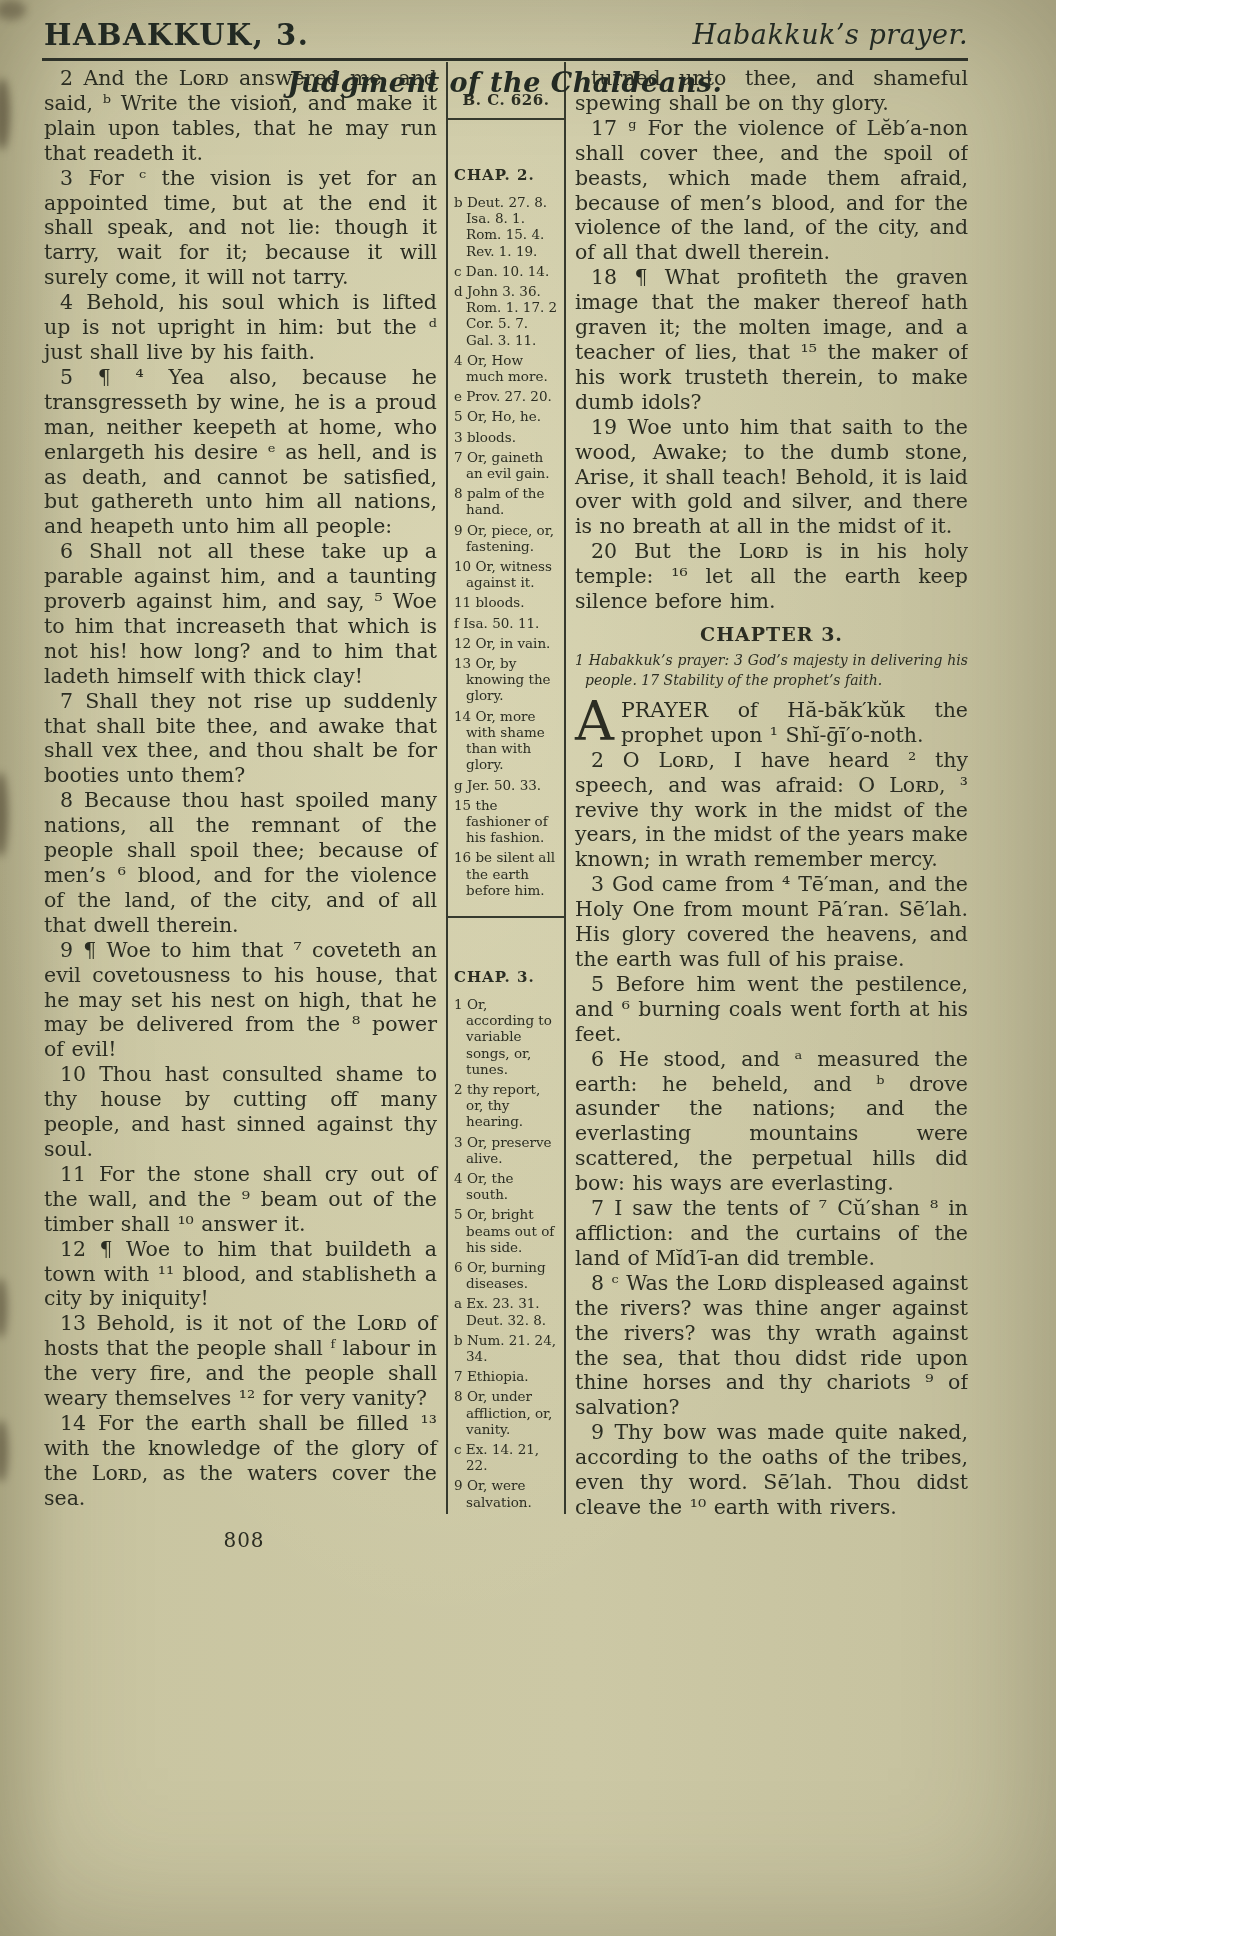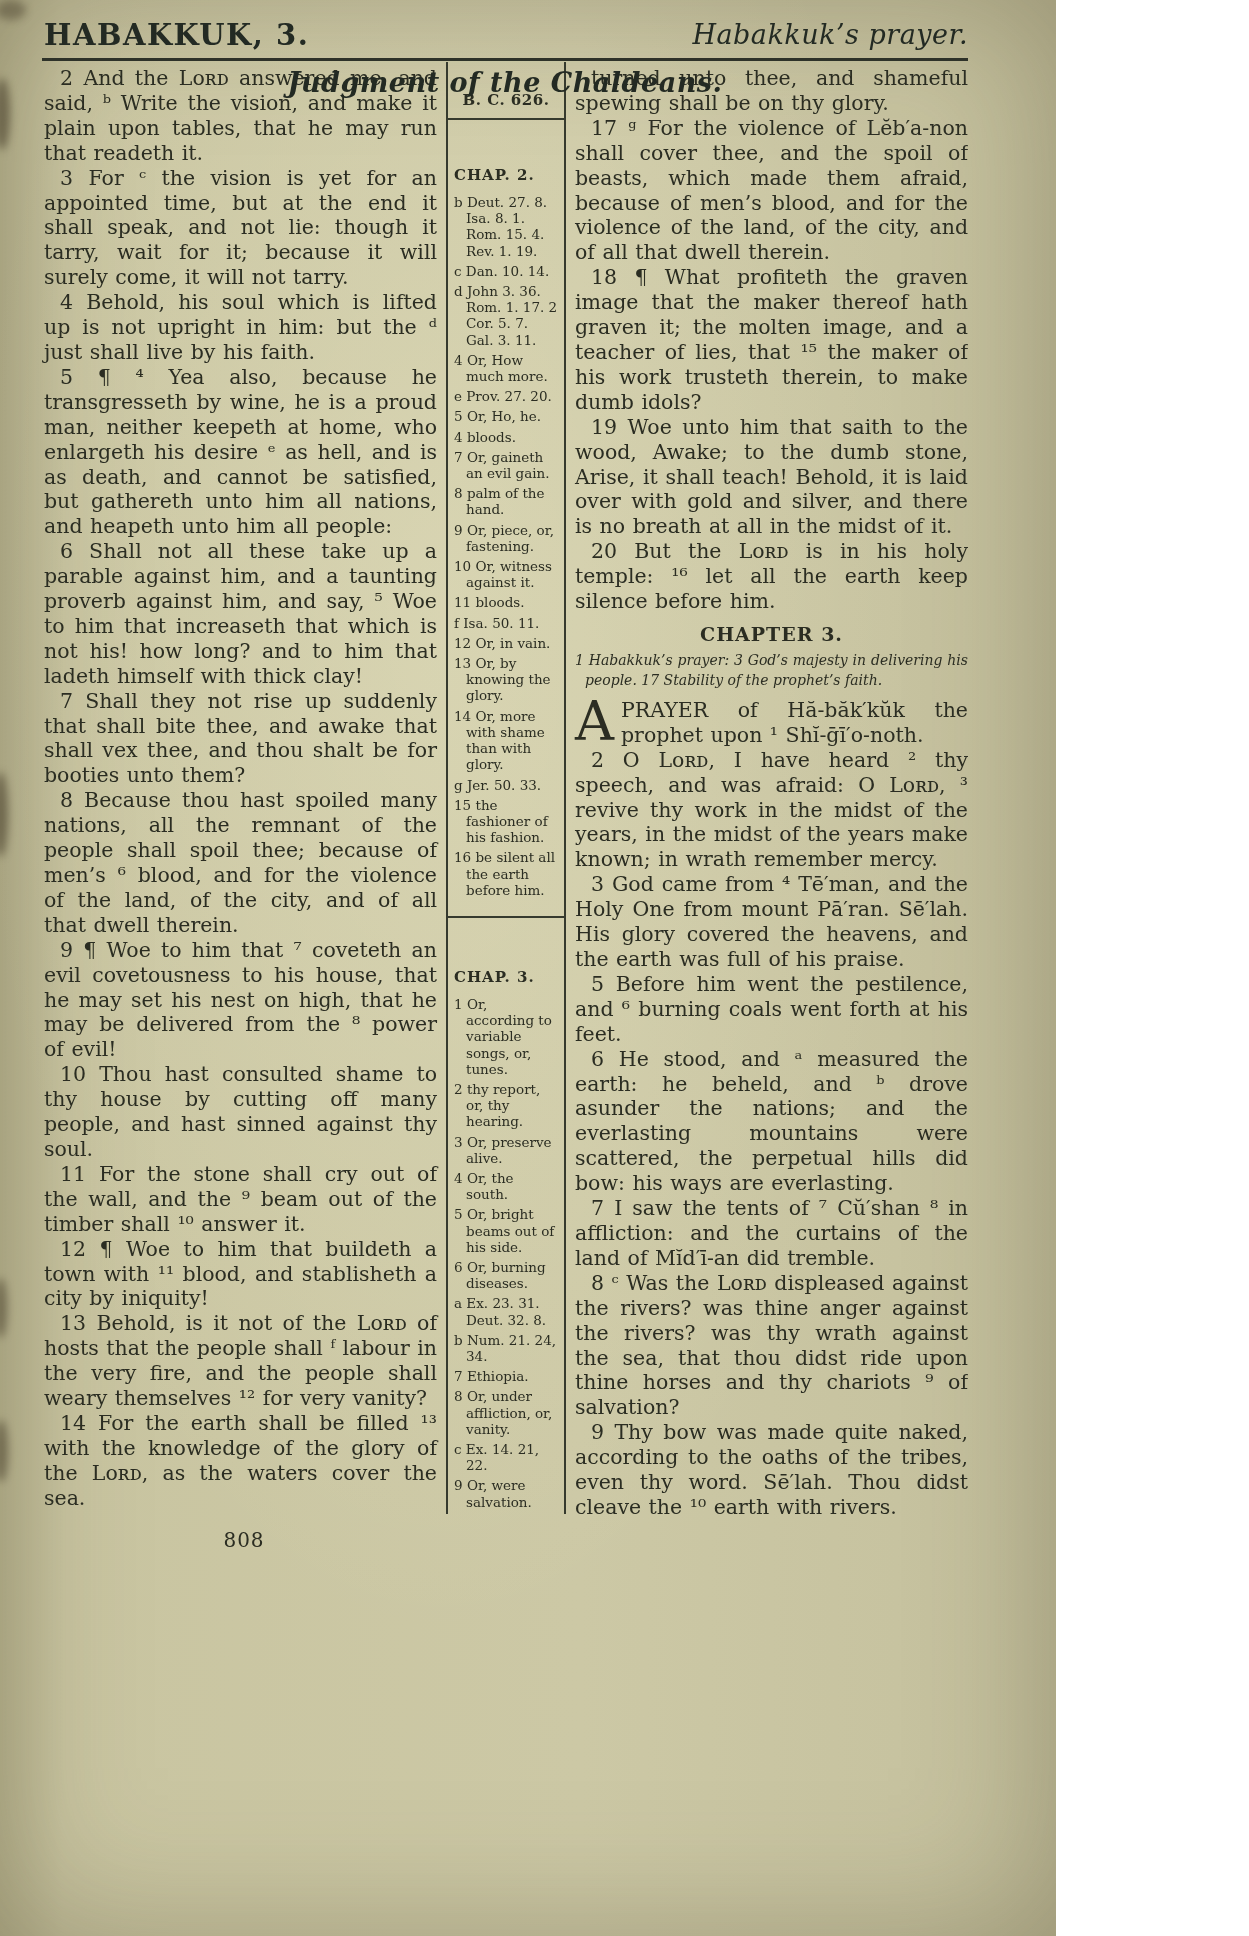--- a/index.html
+++ b/index.html
@@ -107,21 +107,21 @@
       <div class="col col-center">
         <div class="bc-box">B. C. 626.</div>
         <div class="chap-head">CHAP. 2.</div>
         <div>
             <p class="note">b Deut. 27. 8. Isa. 8. 1. Rom. 15. 4. Rev. 1. 19.</p>
             <p class="note">c Dan. 10. 14.</p>
             <p class="note">d John 3. 36. Rom. 1. 17. 2 Cor. 5. 7. Gal. 3. 11.</p>
             <p class="note">4 Or, How much more.</p>
             <p class="note">e Prov. 27. 20.</p>
             <p class="note">5 Or, Ho, he.</p>
-            <p class="note">4 bloods.</p>
+            <p class="note">3 bloods.</p>
             <p class="note">7 Or, gaineth an evil gain.</p>
             <p class="note">8 palm of the hand.</p>
             <p class="note">9 Or, piece, or, fastening.</p>
             <p class="note">10 Or, witness against it.</p>
             <p class="note">11 bloods.</p>
             <p class="note">f Isa. 50. 11.</p>
             <p class="note">12 Or, in vain.</p>
             <p class="note">13 Or, by knowing the glory.</p>
             <p class="note">14 Or, more with shame than with glory.</p>
             <p class="note">g Jer. 50. 33.</p>

